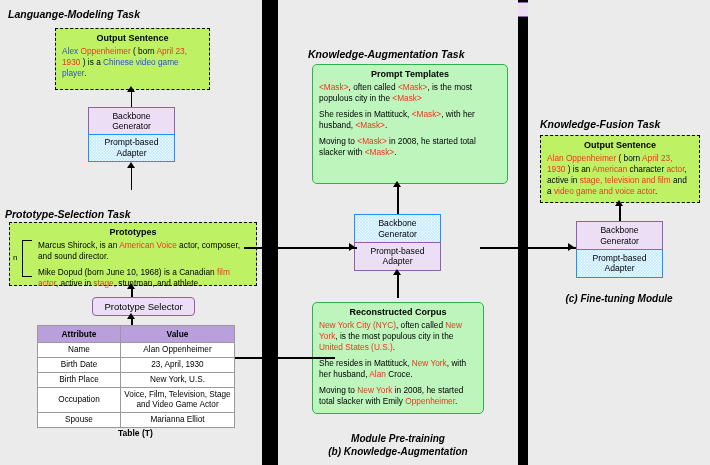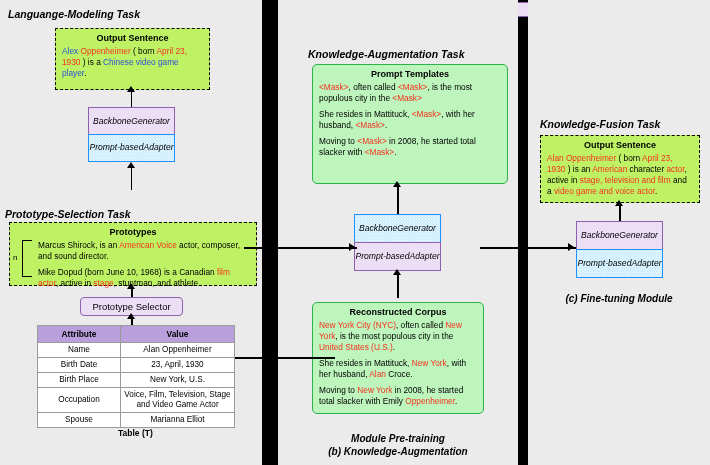--- a/index.html
+++ b/index.html
@@ -32,22 +32,22 @@
      margin:4px 0 3px 0;}
   .box-body{font-size:8.3px;line-height:1.33;color:#000;padding:0 6px 4px 6px;}
   .box-body p{margin:0 0 5px 0;}
   .box-body p:last-child{margin-bottom:0;}
 
   .blue{color:#2a4fd7;}
   .red{color:#f4331f;}
 
   
   .stack{position:absolute;box-sizing:border-box;}
-  .cell{box-sizing:border-box;font-style:italic;font-size:8.6px;
-     text-align:center;line-height:1.2;display:flex;flex-direction:row;
+  .cell{box-sizing:border-box;font-size:8.6px;
+     text-align:center;line-height:1.2;display:flex;flex-direction:column;
      align-items:center;justify-content:center;color:#000;}
   .cell-backbone{background:#ecdff5;border:1.4px solid #8d5fae;}
   .cell-adapter{background:#c9ecff;border:1.4px solid #1e90ff;
      background-image:radial-gradient(#ffffff 38%,transparent 39%),
                       radial-gradient(#ffffff 38%,transparent 39%);
      background-size:3px 3px,3px 3px;background-position:0 0,1.5px 1.5px;}
   .cell-backbone-cy{background:#c9ecff;border:1.4px solid #1e90ff;
      background-image:radial-gradient(#ffffff 38%,transparent 39%),
                       radial-gradient(#ffffff 38%,transparent 39%);
      background-size:3px 3px,3px 3px;background-position:0 0,1.5px 1.5px;}
@@ -129,21 +129,21 @@
   <div class="brace" style="left:13px;top:240px;width:22px;height:38px;">
     <span style="position:absolute;left:0;top:13px;font-size:8px;">n</span>
     <div class="bar" style="left:9px;top:0;width:9px;height:0;border-width:1.3px 1.3px 0 0;"></div>
     <div class="bar" style="left:9px;top:0;width:0;height:36px;border-width:0 0 0 1.3px;"></div>
     <div class="bar" style="left:9px;top:36px;width:9px;height:0;border-width:1.3px 1.3px 0 0;"></div>
   </div>
 
   <div class="ln v-solid" style="left:131px;top:286px;height:14px;"></div>
   <div class="arw-up" style="left:127px;top:283px;"></div>
 
-  <div class="selector" style="left:80px;top:297px;width:103px;height:19px;">Prototype Selector</div>
+  <div class="selector" style="left:92px;top:297px;width:103px;height:19px;">Prototype Selector</div>
 
   <div class="ln v-solid" style="left:131px;top:316px;height:10px;"></div>
   <div class="arw-up" style="left:127px;top:313px;"></div>
 
   <table id="tbl">
     <thead>
       <tr>
         <th>Attribute</th>
         <th>Value</th>
       </tr>

